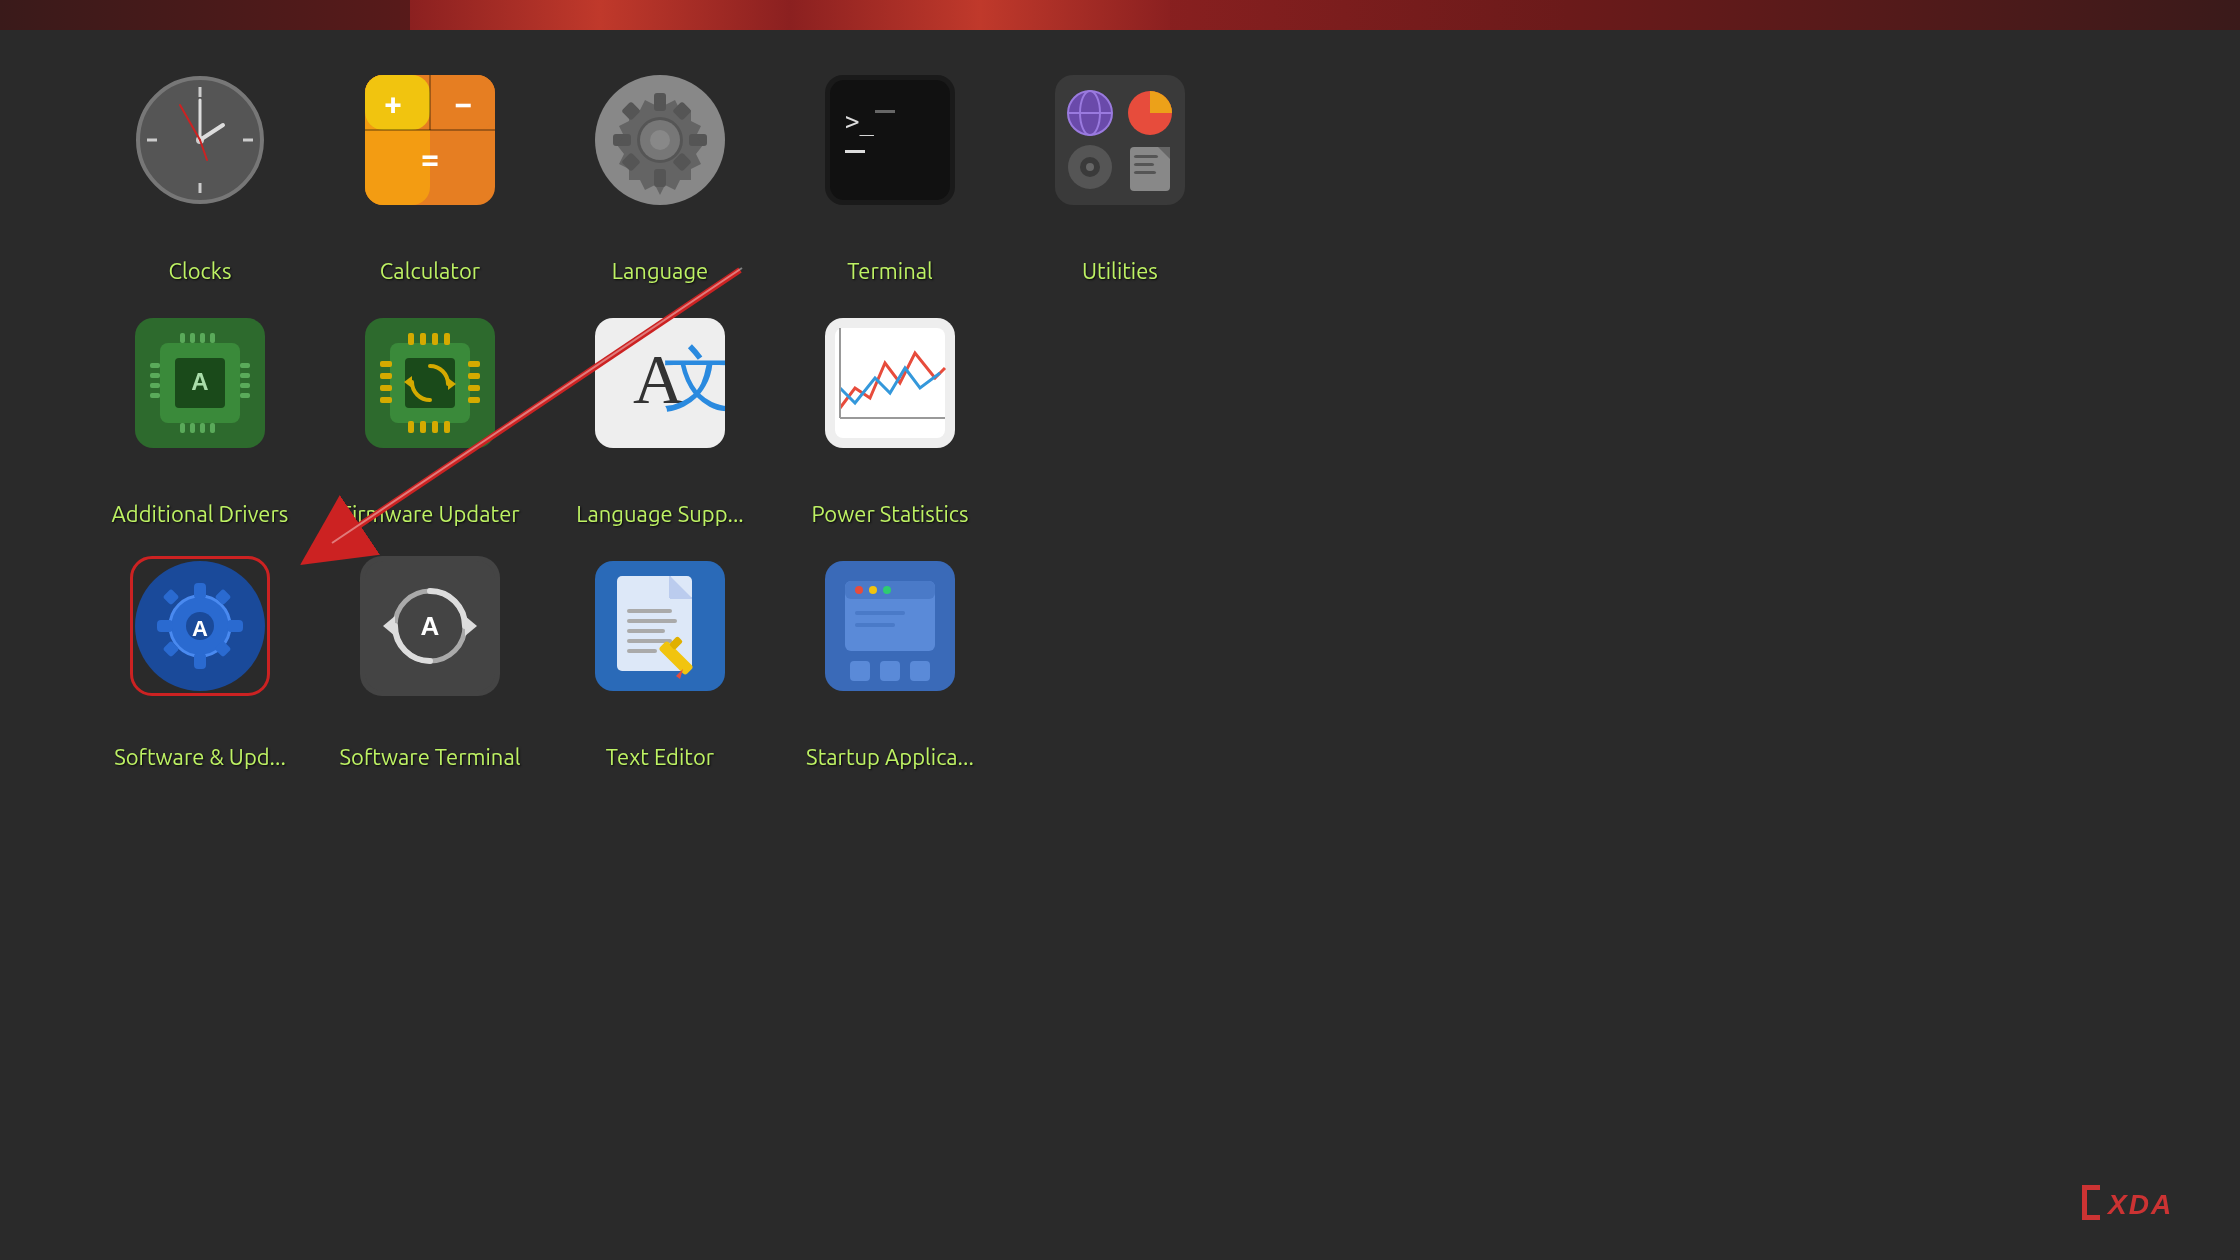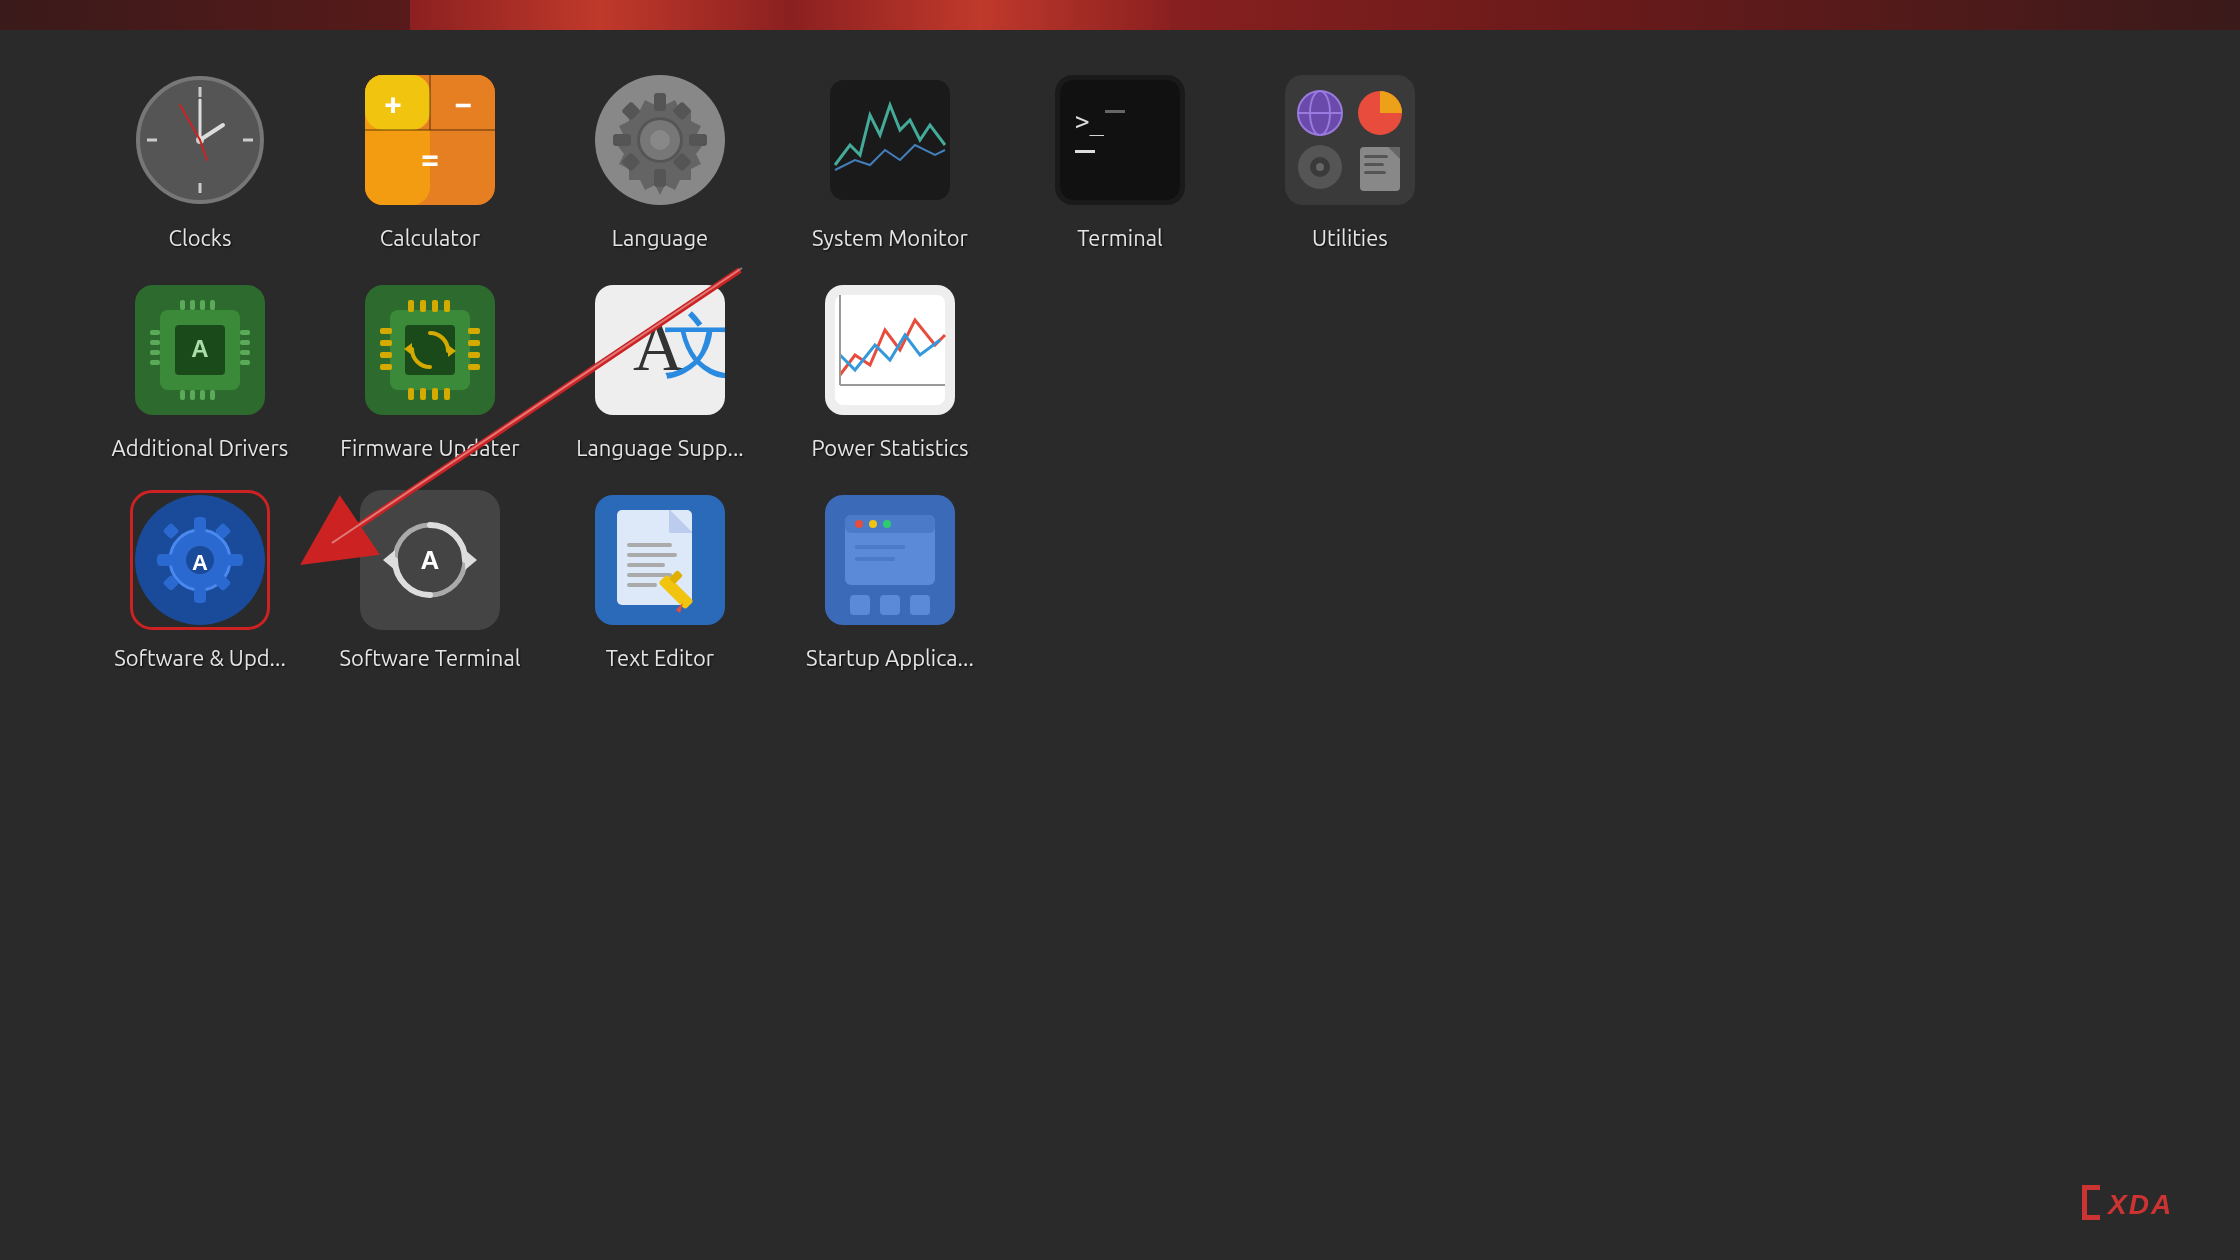--- a/index.html
+++ b/index.html
@@ -56,22 +56,23 @@
       border-radius: 22px;
       display: flex;
       align-items: center;
       justify-content: center;
       position: relative;
       overflow: hidden;
     }
 
     .app-label {
       font-size: 22px;
-      color: #e5e5e5;
+      color: #bef264;
       text-shadow: 1px 1px 2px rgba(0,0,0,0.8);
+      margin-top: 33px;
     }
 
     
     .arrow-overlay {
       position: absolute;
       top: 0;
       left: 0;
       width: 100%;
       height: 100%;
       pointer-events: none;
@@ -163,32 +164,20 @@
           <rect x="80" y="80" width="14" height="14" rx="3" fill="#555" transform="rotate(45,87,87)"></rect>
 
           <path d="M65,20 L70,30 L80,25 L85,35 L96,35 L96,46 L106,51 L101,61 L108,70 L101,79 L106,89 L96,94 L96,105 L85,105 L80,115 L70,110 L65,120 L60,110 L50,115 L45,105 L34,105 L34,94 L24,89 L29,79 L22,70 L29,61 L24,51 L34,46 L34,35 L45,35 L50,25 L60,30 Z" fill="#555" opacity="0.7"></path>
           <circle cx="65" cy="65" r="20" fill="#777"></circle>
           <circle cx="65" cy="65" r="10" fill="#888"></circle>
         </svg>
       </div>
       <span class="app-label">Language</span>
     </div>
 
-    <div class="app-item">
-      <div class="app-icon-wrapper">
-        <svg width="130" height="130" viewBox="0 0 130 130">
-          <rect width="130" height="130" rx="18" fill="#2a2a2a"></rect>
-          <rect x="5" y="5" width="120" height="120" rx="14" fill="#1a1a1a"></rect>
-
-          <polyline points="10,90 25,70 35,80 45,40 55,60 65,30 75,55 85,45 95,65 105,50 120,70" fill="none" stroke="#4a9" stroke-width="3"></polyline>
-          <polyline points="10,95 30,85 45,90 60,75 75,85 90,70 110,80 120,75" fill="none" stroke="#5af" stroke-width="2" opacity="0.7"></polyline>
-        </svg>
-      </div>
-      <span class="app-label">System Monitor</span>
-    </div>
 
     <div class="app-item">
       <div class="app-icon-wrapper">
         <svg width="130" height="130" viewBox="0 0 130 130">
           <rect width="130" height="130" rx="18" fill="#1a1a1a"></rect>
           <rect x="5" y="5" width="120" height="120" rx="14" fill="#111"></rect>
 
           <text x="20" y="55" fill="#ddd" font-size="24" font-family="monospace">&gt;_</text>
 
           <rect x="20" y="75" width="20" height="3" fill="#ddd"></rect>

